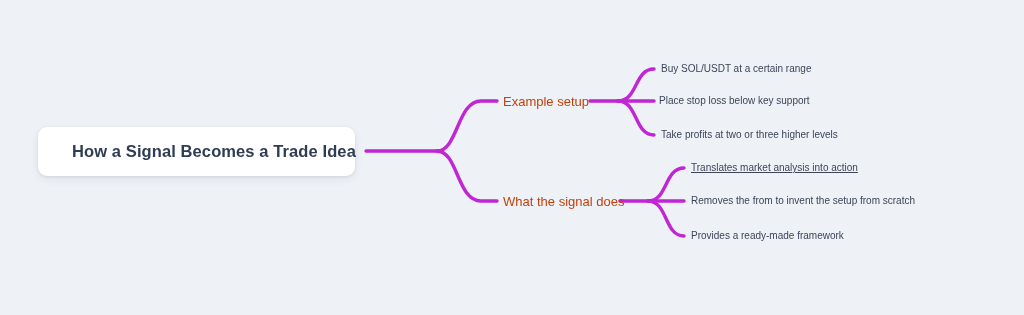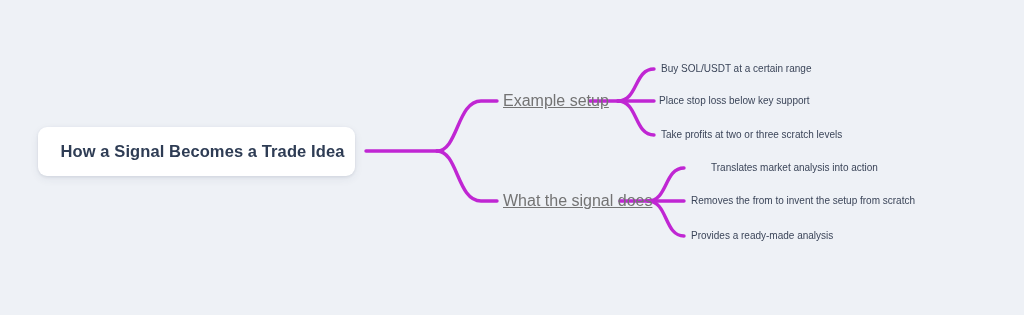--- a/index.html
+++ b/index.html
@@ -30,42 +30,40 @@
     left: 38px;
     top: 127px;
     width: 317px;
     height: 49px;
     background: #ffffff;
     border-radius: 9px;
     box-shadow: 0 1px 3px rgba(38,50,80,0.10), 0 3px 10px rgba(38,50,80,0.07);
     display: flex;
     align-items: center;
     box-sizing: border-box;
-    padding-left: 12px;
-    justify-content: center;
+    padding-left: 34px;
   }
   .root-label {
     font-size: 16.5px;
     font-weight: bold;
     color: #2e3c54;
     letter-spacing: 0.1px;
     white-space: nowrap;
   }
   .node-label {
     position: absolute;
     font-size: 10px;
     color: #3b4559;
     white-space: nowrap;
     line-height: 1;
     transform: translateY(-50%);
   }
   .branch-label {
-    font-size: 16px;
-    color: #737373;
-    text-decoration: underline;
+    font-size: 13px;
+    color: #c2410c;
   }
 </style>
 </head>
 <body>
 
 <div id="mindmap">
 
   <svg id="edges" viewBox="0 0 1024 315" width="1024" height="315" xmlns="http://www.w3.org/2000/svg">
     <g fill="none" stroke="#c026d3" stroke-width="3.4" stroke-linecap="round">
 
@@ -102,28 +100,28 @@
 
   <div class="node-label" style="left:661px; top:69px;">
     <span>Buy SOL/USDT at a certain range</span>
   </div>
 
   <div class="node-label" style="left:659px; top:101px;">
     <span>Place stop loss below key support</span>
   </div>
 
   <div class="node-label" style="left:661px; top:135px;">
-    <span>Take profits at two or three scratch levels</span>
+    <span>Take profits at two or three higher levels</span>
   </div>
 
-  <div class="node-label" style="left:711px; top:168px;">
+  <div class="node-label" style="left:691px; top:168px;text-decoration:underline;">
     <span>Translates market analysis into action</span>
   </div>
 
   <div class="node-label" style="left:691px; top:201px;">
     <span>Removes the from to invent the setup from scratch</span>
   </div>
 
   <div class="node-label" style="left:691px; top:236px;">
-    <span>Provides a ready-made analysis</span>
+    <span>Provides a ready-made framework</span>
   </div>
 
 </div>
 
 </body></html>

